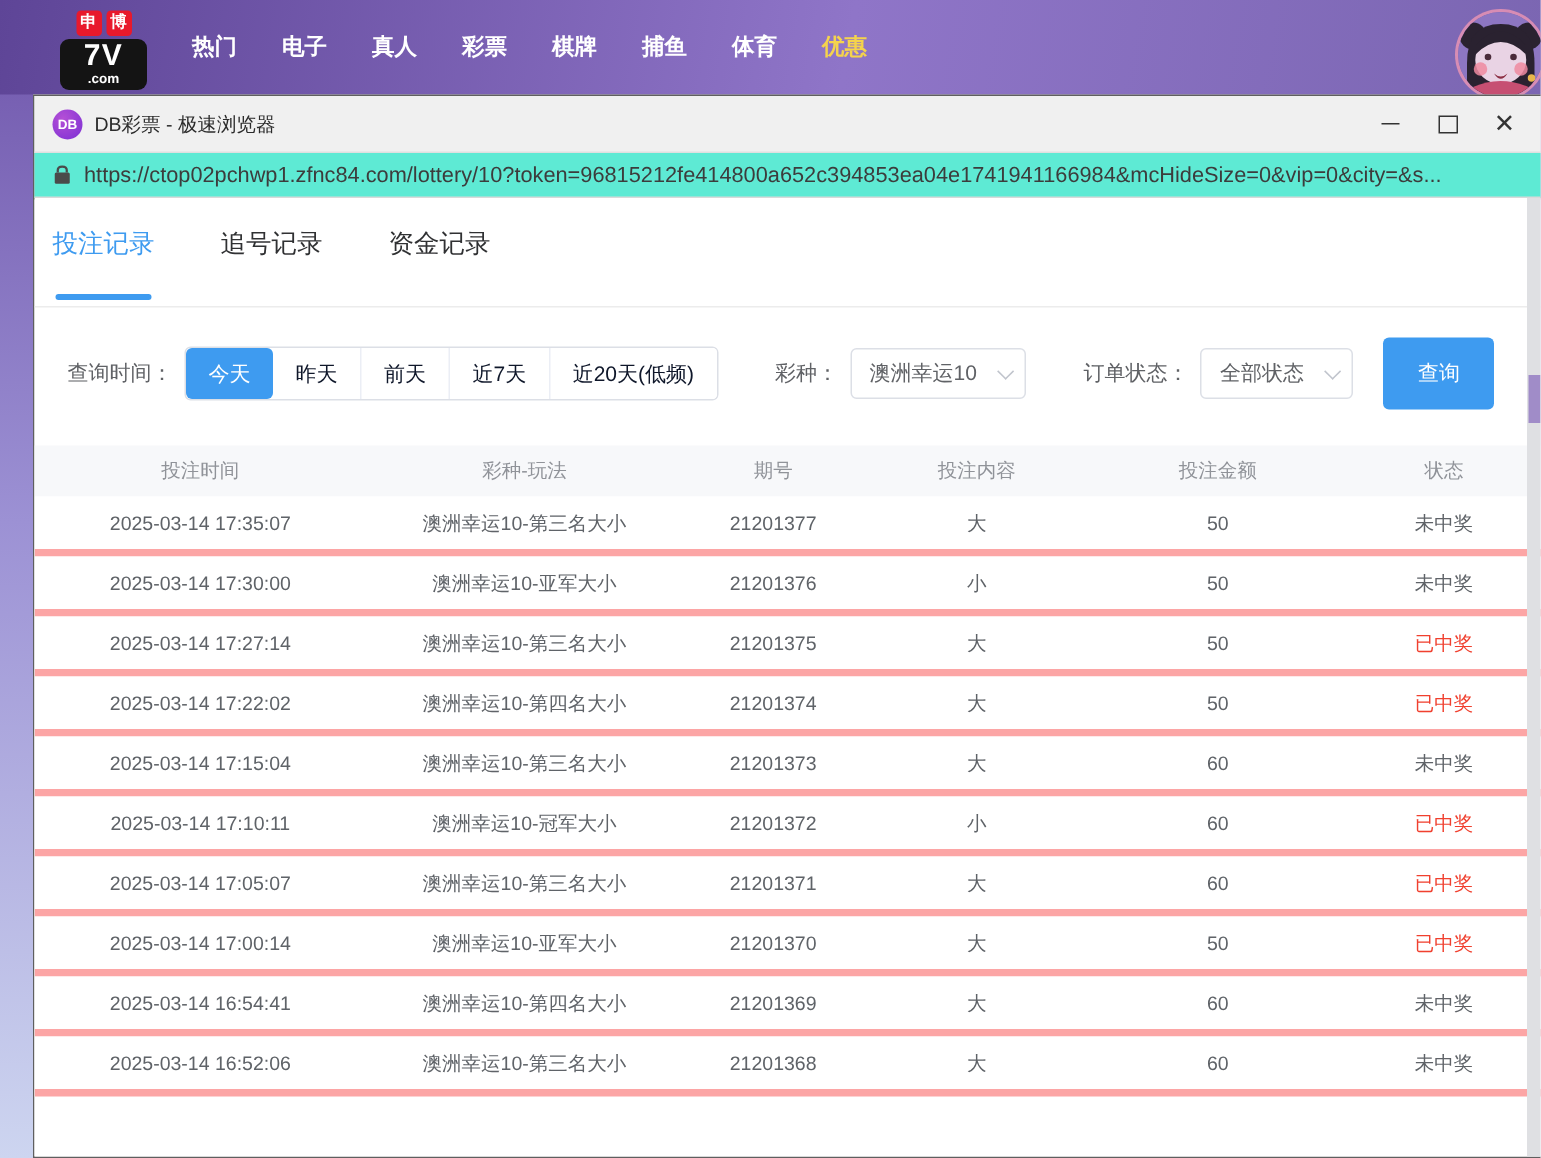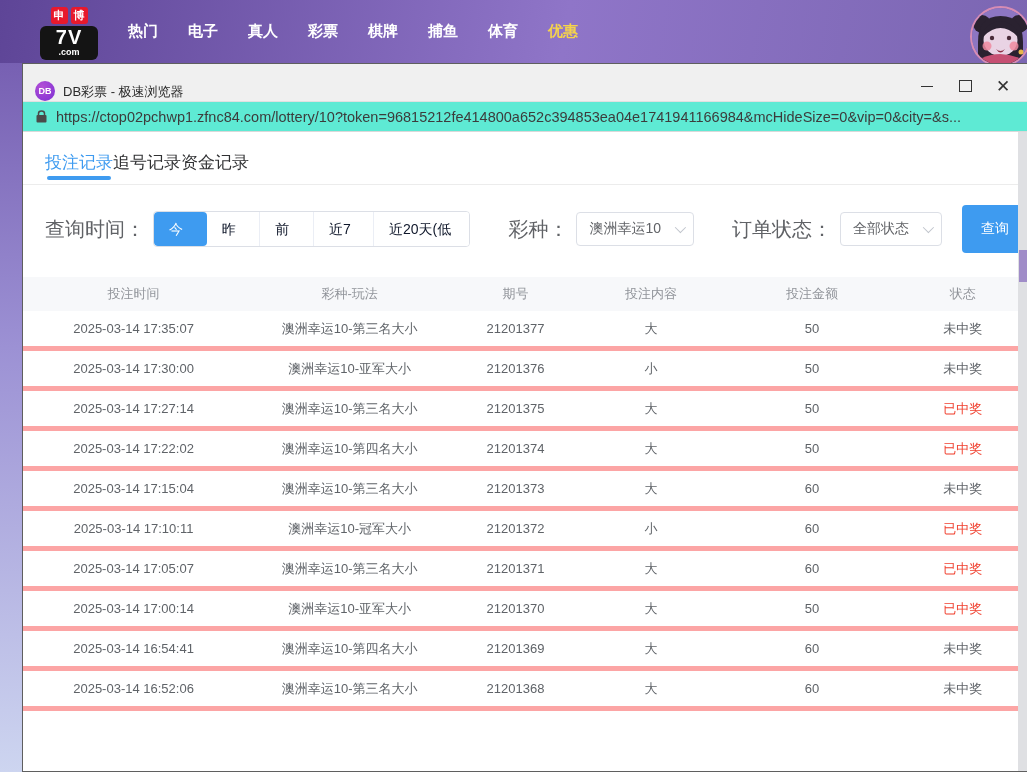--- a/index.html
+++ b/index.html
@@ -38,21 +38,21 @@
     position: absolute; left: 972px; top: 8px; width: 57px; height: 57px;
     border-radius: 50%; overflow: hidden; box-shadow: 0 0 0 2px rgba(238,150,180,.8);
   }
 
   
   .bwindow {
     position: absolute; left: 22px; top: 63px; width: 1007px; height: 709px;
     background: #fff; border: 1px solid #5f5f5f;
   }
   .titlebar {
-    height: 38px; background: #f0f0f0; display: flex; align-items: flex-end; padding-left: 12px;
+    height: 38px; background: #f0f0f0; display: flex; align-items: center; padding-left: 12px;
     border-bottom: 1px solid #e0e0e0;
   }
   .favicon {
     width: 20px; height: 20px; border-radius: 50%;
     background: radial-gradient(circle at 35% 30%, #b44fd6, #7b2fd4);
     color: #fff; font-size: 9px; font-weight: bold; text-align: center; line-height: 20px;
     margin-right: 8px; flex: none;
   }
   .wtitle { font-size: 13px; color: #2b2b2b; flex: 1 1 auto; white-space: nowrap; overflow: hidden; }
   .wcontrols { display: flex; margin-left: auto; padding-right: 6px; }
@@ -66,30 +66,30 @@
   .urlbar {
     height: 30px; background: #5eead4; border-bottom: 1px solid #d9d9d9;
     display: flex; align-items: center; padding: 0 10px 0 13px;
   }
   .lock { flex: none; margin-right: 9px; display: block; }
   .url { font-size: 14.5px; color: #3c3c3c; white-space: nowrap; overflow: hidden; }
 
   
   .content { position: absolute; left: 0; top: 69px; right: 0; bottom: 0; background: #fff; overflow: hidden; }
 
-  .tabs { padding: 18px 0 0 22px; border-bottom: 1px solid #ececec; display: flex; height: 52px; }
+  .tabs { padding: 18px 0 0 12px; border-bottom: 1px solid #ececec; display: flex; gap: 44px; height: 72px; }
   .tab { font-size: 17px; color: #303133; position: relative; padding-bottom: 14px; cursor: pointer; }
   .tab.active { color: #3e9bf0; }
   .tab.active::after {
     content: ""; position: absolute; left: 2px; right: 2px; bottom: 4px; height: 4px;
     background: #3e9bf0; border-radius: 3px;
   }
 
   .filters { margin: 20px 0 0 22px; display: flex; align-items: center; }
-  .flabel { font-size: 20px; color: #606266; margin-right: 8px; white-space: nowrap; }
+  .flabel { font-size: 14px; color: #606266; margin-right: 8px; white-space: nowrap; }
   .btn-group { display: flex; border: 1px solid #dcdfe6; border-radius: 4px; overflow: hidden; }
   .tbtn {
     height: 34px; line-height: 34px; padding: 0 15px; font-size: 14px; color: #0f172a;
     background: #fff; cursor: pointer; border-left: 1px solid #ebeef5;
   }
   .tbtn:first-child { border-left: none; }
   .tbtn.active { background: #3e9bf0; color: #fff; border-radius: 4px; border-left: none; }
   .tbtn.active + .tbtn { border-left: none; }
   .sp { width: 38px; flex: none; }
   .select {

